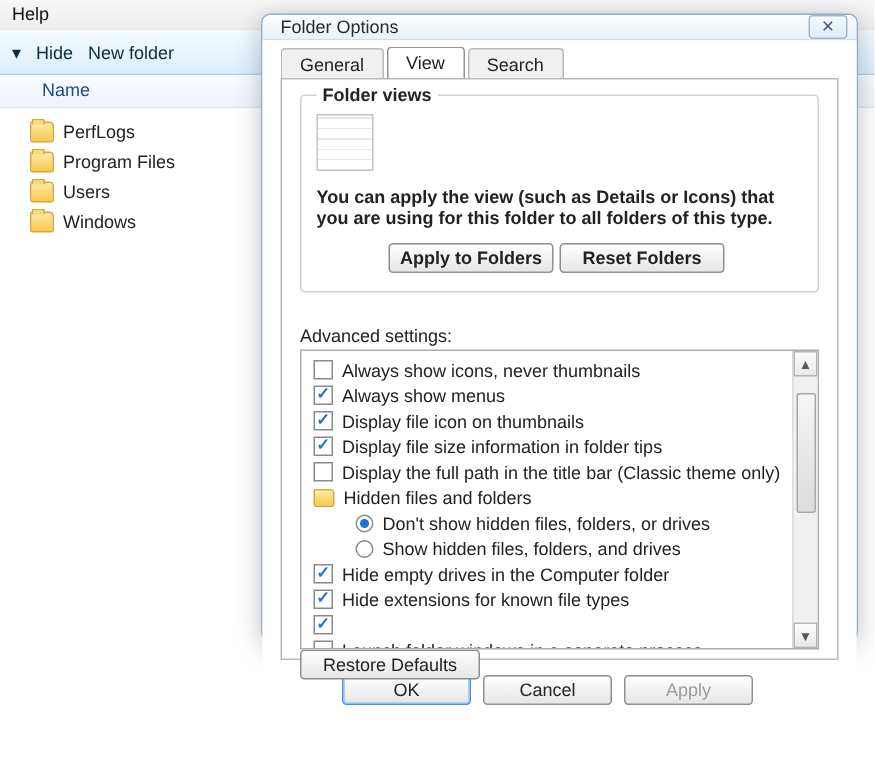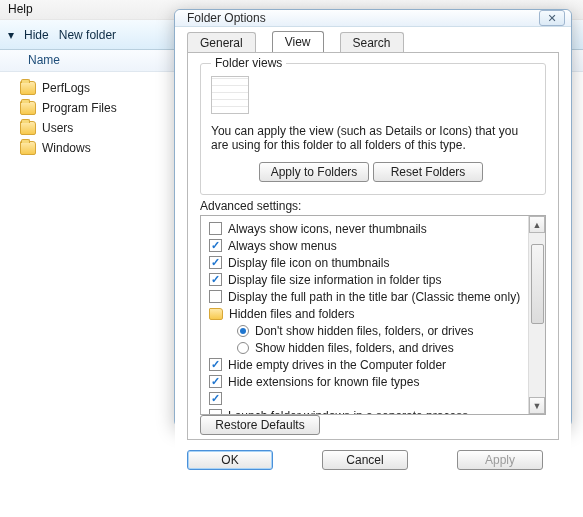--- a/index.html
+++ b/index.html
@@ -99,21 +99,21 @@
     border-radius: 3px;
     background: linear-gradient(#f5fafe,#dceaf6);
     display: flex; align-items: center; justify-content: center;
     color: #4a6077;
     font-size: 11px; line-height: 1;
   }
 
   .dlg-body { flex: 1; padding: 4px 12px 0 12px; background: #fff; border-radius: 0 0 6px 6px; }
 
   
-  .tabs { display: flex; gap: 14px; }
+  .tabs { display: flex; }
   .tab {
     padding: 3px 12px;
     border: 1px solid #b9b9b9;
     border-bottom: none;
     border-radius: 3px 3px 0 0;
     background: #f0f0f0;
     margin-right: 2px;
     color: #222;
     position: relative;
     top: 1px;
@@ -131,21 +131,22 @@
     position: relative;
     height: 388px;
   }
 
   
   .group {
     border: 1px solid #d1d1d1;
     border-radius: 3px;
     padding: 10px;
     position: relative;
-    margin-bottom: 4px;
+    margin-bottom: 22px;
+    font-weight: bold;
   }
   .group-label {
     position: absolute;
     top: -8px; left: 10px;
     background: #fff;
     padding: 0 4px;
     color: #222;
   }
   .views-row { display: flex; gap: 10px; flex-direction: column; }
   .views-icon {
@@ -213,21 +214,21 @@
   .radio.checked::after { content:""; width:6px;height:6px;border-radius:50%;background:#2076cf; }
   .row-folder-icon { width:14px;height:12px;background:linear-gradient(#ffe9a8,#f7c94e);border:1px solid #d8a737;border-radius:1px 3px 2px 2px; }
 
   .restore-row { display:flex; justify-content:flex-start; margin-top:0; }
 
   
   .dlg-buttons {
     padding: 10px 16px 12px 0;
     display: flex;
     gap: 8px;
-    justify-content: space-between;
+    justify-content: center;
     border-top: 0;
   }
 </style>
 </head>
 <body>
 
 <div class="menubar">
   <span>Help</span>
 </div>
 

